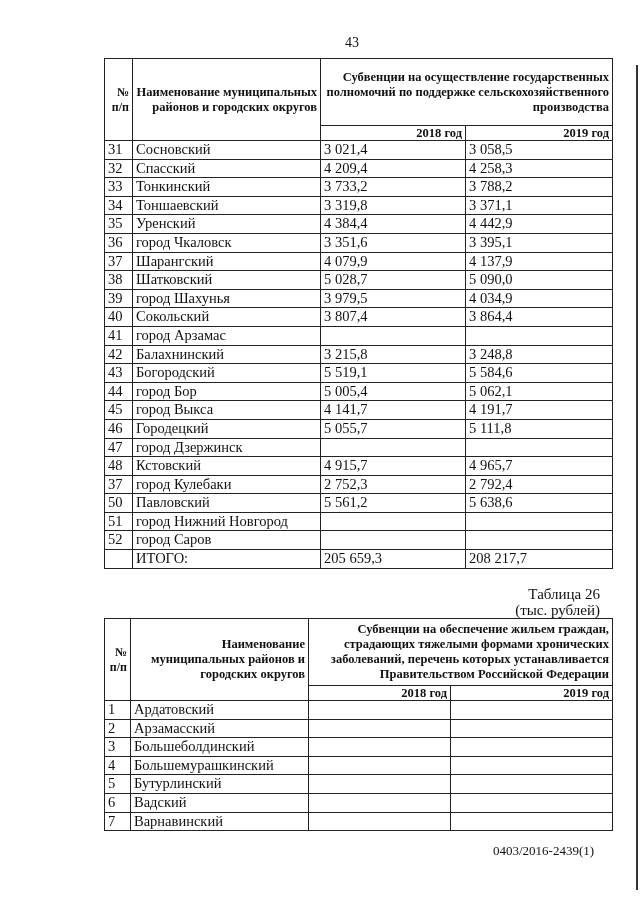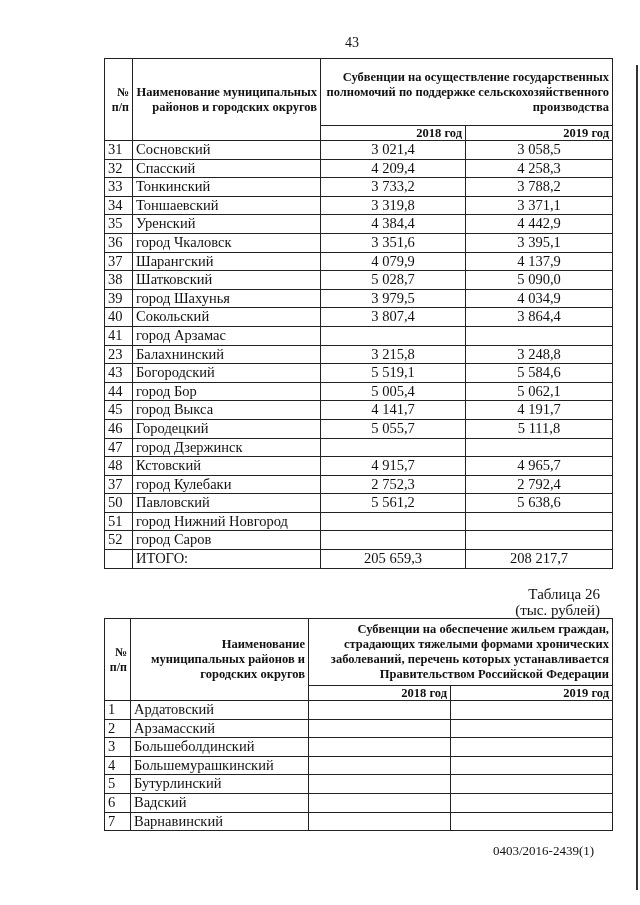--- a/index.html
+++ b/index.html
@@ -6,21 +6,21 @@
   body { width:640px; height:905px; position:relative; overflow:hidden;
          font-family:"Liberation Serif", "DejaVu Serif", serif; color:#111; }
   .page-number { position:absolute; left:0; width:704px; top:35px; text-align:center; font-size:14px; }
   .scan-edge { position:absolute; left:636px; top:65px; width:2px; height:825px; background:#333; }
   table.t { position:absolute; border-collapse:collapse; table-layout:fixed; }
   table.t td, table.t th { border:1px solid #222; padding:0 3px; font-size:14.5px; line-height:17.6px; height:17.6px; vertical-align:middle; overflow:hidden; white-space:nowrap; }
   table.t th { font-weight:bold; font-size:12.5px; line-height:15px; text-align:right; white-space:normal; }
   table.t th.num-h { font-size:12px; }
   table.t th.year { height:14px; line-height:14px;font-family:Liberation Serif, serif; }
   td.num { text-align:left; padding:0; }
-  td.val { text-align:center; padding-right:10px; }
+  td.val { text-align:left; padding-right:10px; }
   tr.total td { font-weight:normal; }
   #t1 { left:104px; top:58px; width:508px; }
   #t2 { left:104px; top:618px; width:508px; }
   .caption { position:absolute; right:40px; font-size:15px; text-align:left; }
   .doc-code { position:absolute; left:493px; top:843px; font-size:13px; }
 </style>
 </head>
 <body>
 
 <div class="page-number">43</div>
@@ -105,21 +105,21 @@
         <td class="val">3 807,4</td>
         <td class="val">3 864,4</td>
       </tr>
       <tr>
         <td class="num">41</td>
         <td>город Арзамас</td>
         <td class="val"></td>
         <td class="val"></td>
       </tr>
       <tr>
-        <td class="num">23</td>
+        <td class="num">42</td>
         <td>Балахнинский</td>
         <td class="val">3 215,8</td>
         <td class="val">3 248,8</td>
       </tr>
       <tr>
         <td class="num">43</td>
         <td>Богородский</td>
         <td class="val">5 519,1</td>
         <td class="val">5 584,6</td>
       </tr>

